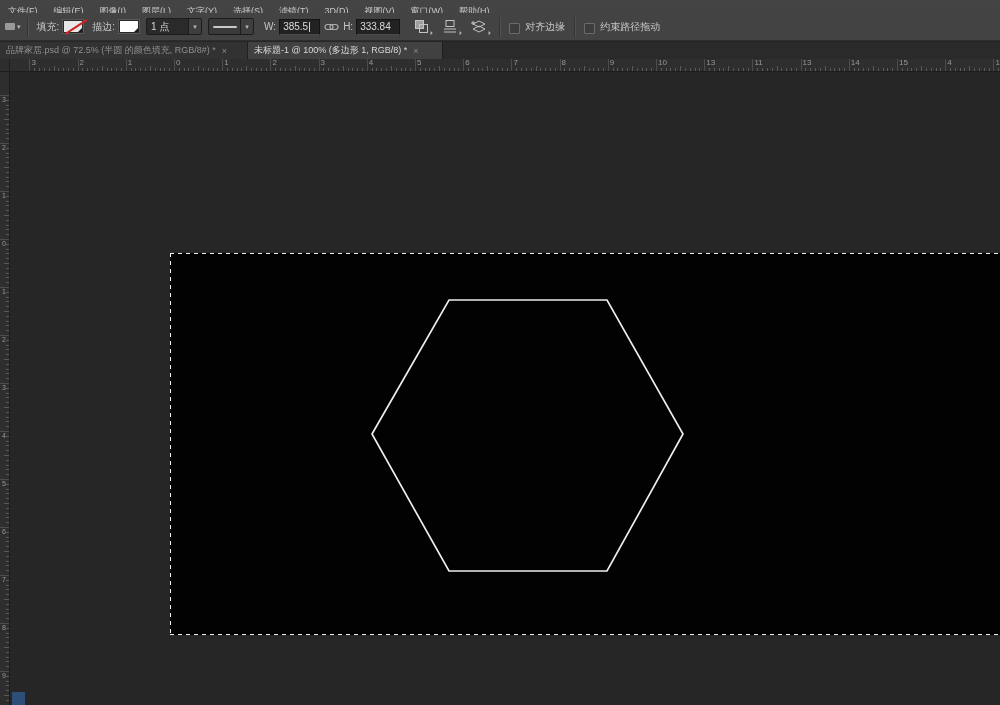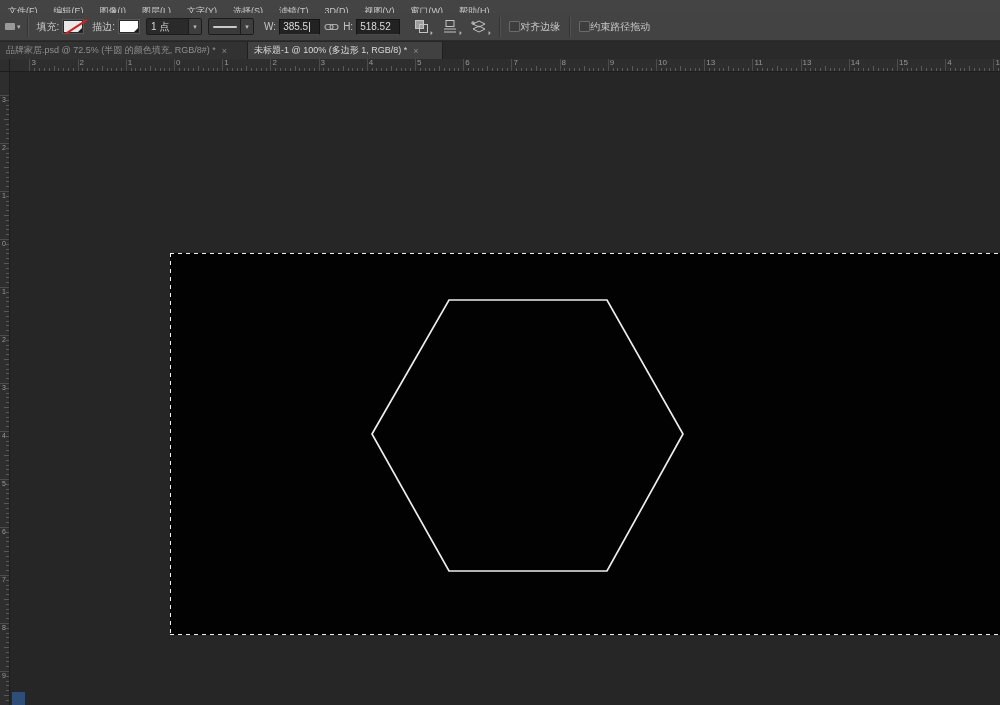--- a/index.html
+++ b/index.html
@@ -37,21 +37,21 @@
     border-left:1px solid #1c1c1c; display:flex; align-items:center; justify-content:center; }
   .field { height:16px; background:#222222; border:1px solid #141414;
     border-bottom-color:#4a4a4a; display:flex; align-items:center;
     padding:0 3px; color:#dcdcdc; font-size:10px; }
   .text-cursor { width:1px; height:10px; background:#d0d0d0; margin-left:1px; }
   .icon-btn { position:relative; width:22px; height:20px; margin-left:7px;
     display:flex; align-items:center; justify-content:center; }
   .icon-btn .corner-tri { position:absolute; right:1px; bottom:2px; width:0; height:0;
     border-left:3px solid transparent; border-top:3px solid transparent;
     border-bottom:3px solid #b9b9b9; transform:rotate(-45deg); }
-  .chk-group { display:flex; align-items:center; }
+  .chk-group { display:flex; align-items:flex-end; gap:5px; }
   .checkbox { width:11px; height:11px; background:#3d3d3d; border:1px solid #6a6a6a;
     border-radius:1px; }
 
   
   #tab-bar { position:absolute; top:42px; left:0; right:0; height:17px;
     background:#2a2a2a; display:flex; }
   .tab { display:flex; align-items:center; height:17px; padding:0 6px;
     border-right:1px solid #1f1f1f; font-size:9px; white-space:nowrap; overflow:hidden; }
   .tab.inactive { background:#323232; color:#8f8f8f; }
   .tab.active { background:#414141; color:#d8d8d8; }
@@ -147,21 +147,21 @@
 
     <span style="margin:0 4px; display:flex">
       <svg width="15" height="10" viewBox="0 0 15 10">
         <rect x="1" y="2.5" width="8" height="5" rx="2.5" fill="none" stroke="#ababab" stroke-width="1.2"></rect>
         <rect x="6" y="2.5" width="8" height="5" rx="2.5" fill="none" stroke="#ababab" stroke-width="1.2"></rect>
       </svg>
     </span>
 
     <span class="opt-label">H:</span>
     <div class="field" style="margin-left:3px; width:44px">
-      <span>518.52</span>
+      <span>333.84</span>
     </div>
 
     <div class="icon-btn" style="margin-left:10px">
       <svg width="15" height="15" viewBox="0 0 15 15">
         <rect x="1.5" y="1.5" width="8" height="8" fill="#9e9e9e" stroke="#c4c4c4"></rect>
         <rect x="5.5" y="5.5" width="8" height="8" fill="none" stroke="#c4c4c4"></rect>
       </svg>
       <span class="corner-tri"></span>
     </div>
 

